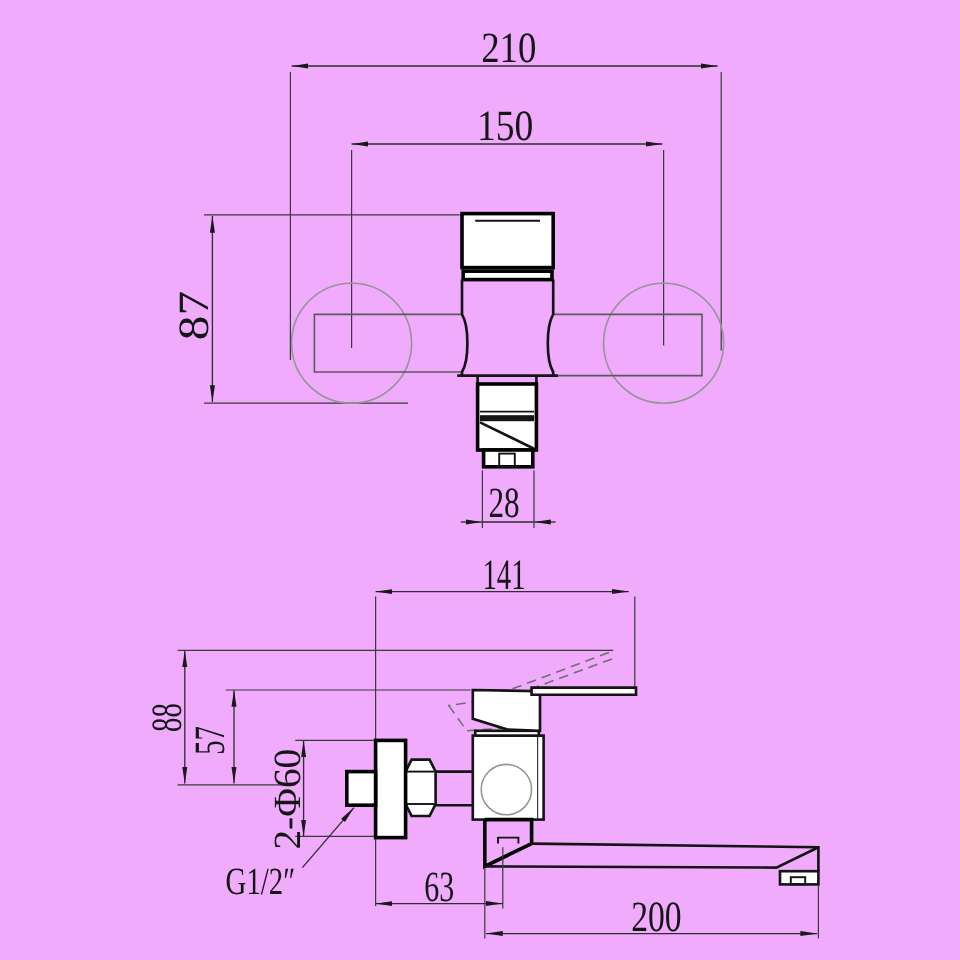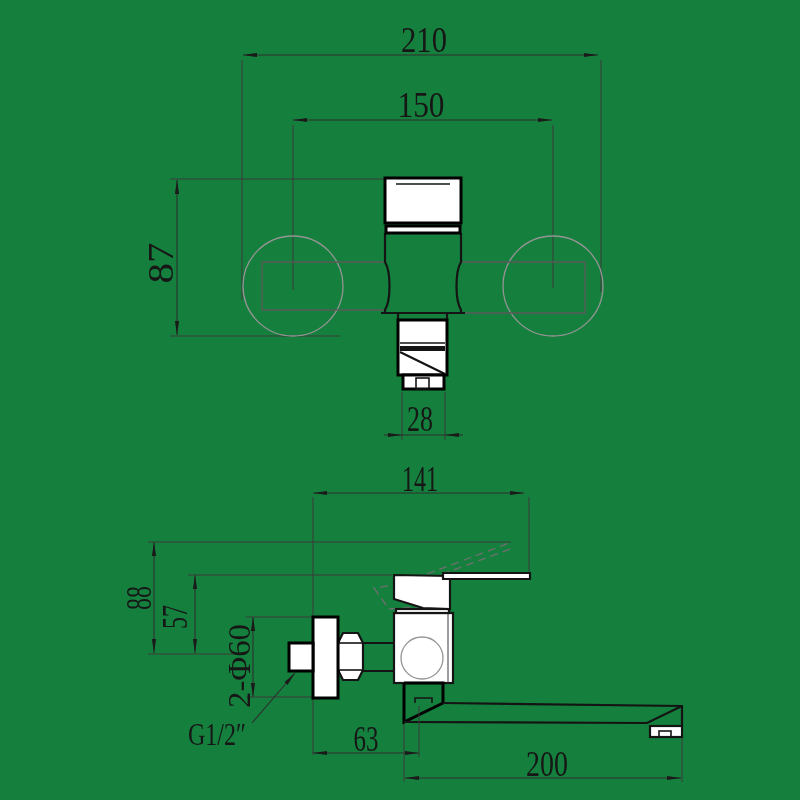--- a/index.html
+++ b/index.html
@@ -1,16 +1,16 @@
 <!DOCTYPE html>
 <html><head>
 <meta charset="utf-8">
 <style>
   html,body{margin:0;padding:0;background:#ffffff;}
-  #stage{position:relative;width:800px;height:800px;background:#15803d;overflow:hidden;}
+  #stage{position:relative;width:800px;height:800px;background:#f0abfc;overflow:hidden;}
   svg{position:absolute;left:0;top:0;}
   text{font-family:"Liberation Serif","DejaVu Serif",serif;fill:#161616;}
   .dim{stroke:#2e2e2e;stroke-width:1.1;fill:none;}
   .ext{stroke:#3a3a3a;stroke-width:1;fill:none;}
   .ghost{stroke:#949494;stroke-width:1.3;fill:none;}
   .bar{stroke:#5a5a5a;stroke-width:1.3;fill:none;}
   .part{stroke:#141414;stroke-width:2.2;fill:none;}
   .partw{stroke:#141414;stroke-width:2.2;fill:#ffffff;}
   .bold{stroke:#000000;stroke-width:3;fill:#ffffff;}
   .boldn{stroke:#000000;stroke-width:3;fill:none;}

